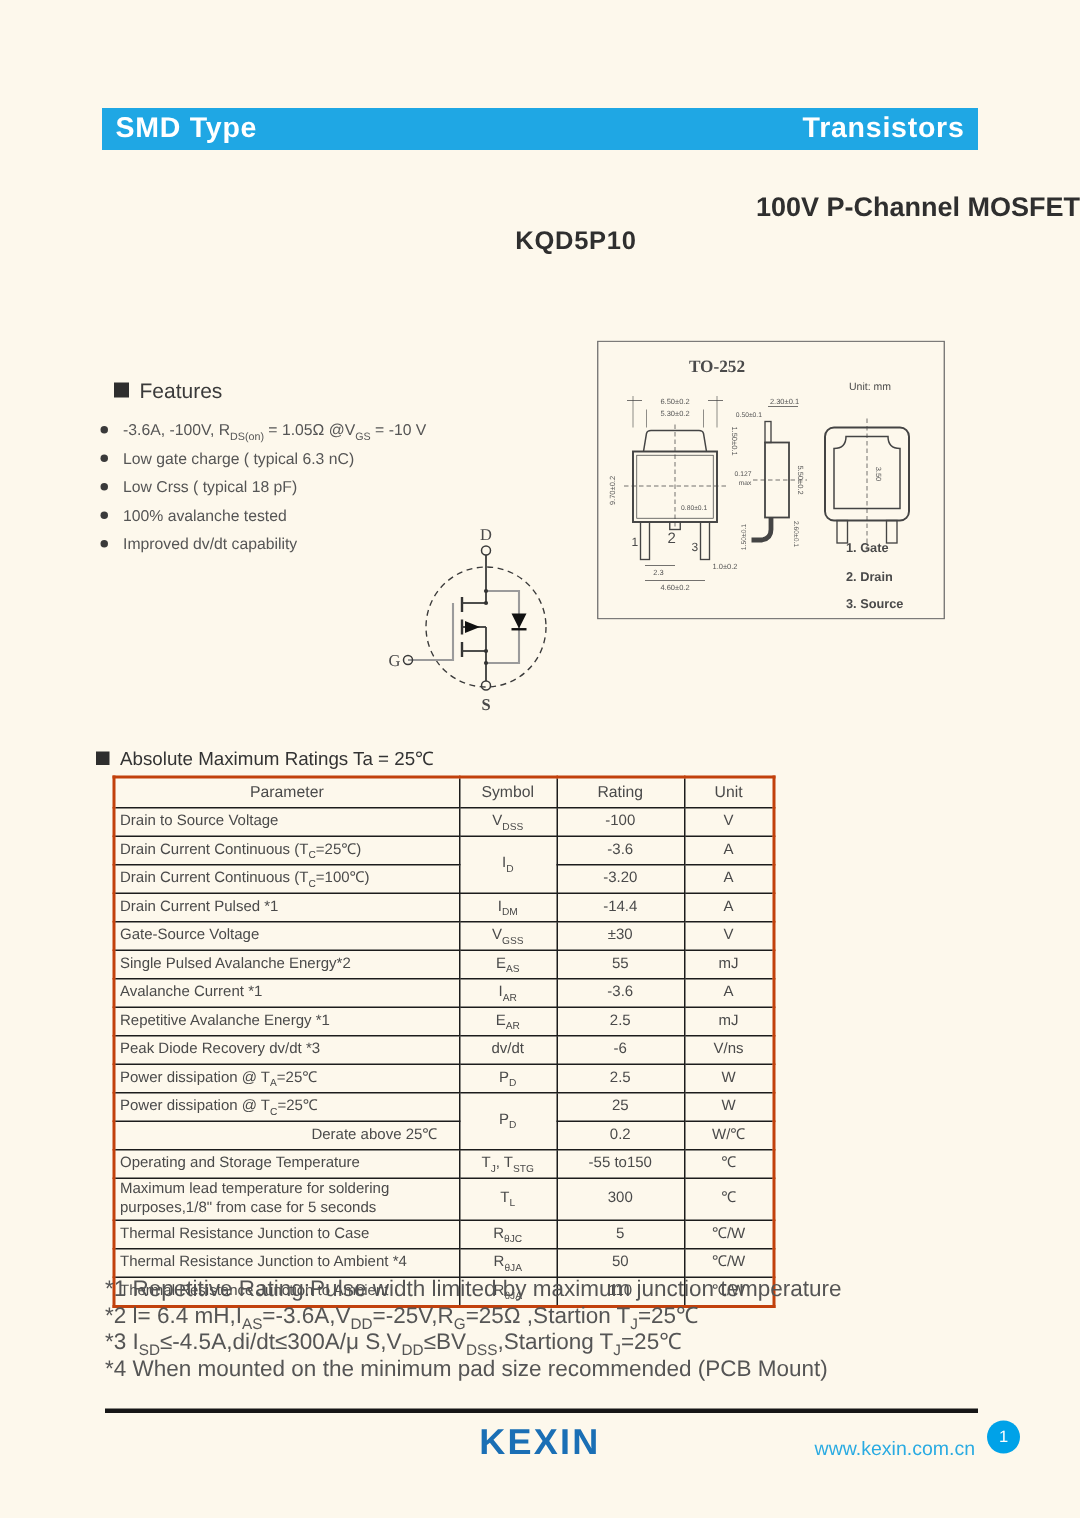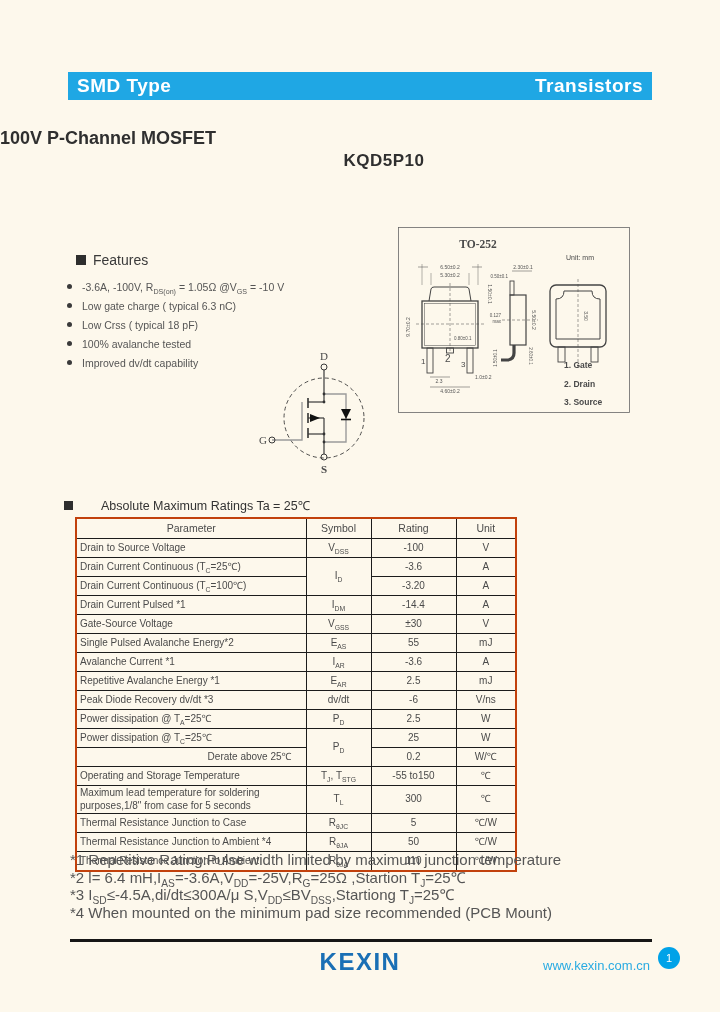--- a/index.html
+++ b/index.html
@@ -2,32 +2,32 @@
 <html style="--accent: #1fa7e4; --brand: #1a6fb5; --link: #2aabe2; --badge: #00a2e8;"><head>
 <meta charset="utf-8">
 <style>
   html,body{margin:0;padding:0;}
   body{
     width:720px;height:1012px;position:relative;
     background:#fdf8ec;
     font-family:"Liberation Sans", sans-serif;
     color:#4a4a4a;overflow:hidden;
   }
-  .abs{position:absolute;gap:21px;}
+  .abs{position:absolute;}
   sub{font-size:0.68em;line-height:0;}
   
   .header-bar{
     left:68px;top:72px;width:584px;height:28px;
     background:var(--accent,#1fa7e4);
     color:#ffffff;font-size:19px;font-weight:bold;
     display:flex;justify-content:space-between;align-items:center;
     padding:0 9px;box-sizing:border-box;letter-spacing:0.5px;
   }
   
-  .title1{left:0;right:0;top:128px;text-align:left;font-size:18px;font-weight:bold;color:#2f2f2f;}
+  .title1{left:0;right:0;top:128px;text-align:right;font-size:18px;font-weight:bold;color:#2f2f2f;}
   .title2{left:0;right:0;top:151px;text-align:center;font-size:17px;font-weight:bold;color:#2f2f2f;letter-spacing:0.5px;margin-left:48px;}
   
   .features{left:64px;top:252px;width:340px;}
   .features h3{margin:0 0 9px 12px;font-size:14px;font-weight:normal;color:#3a3a3a;display:flex;align-items:center;}
   .sq{display:inline-block;width:10px;height:10px;background:#2e2e2e;margin-right:7px;}
   .feat{display:flex;align-items:center;height:19px;font-size:10.5px;color:#555;}
   .bullet{display:inline-block;width:5px;height:5px;border-radius:50%;background:#3a3a3a;margin:0 10px 0 3px;flex:0 0 auto;}
   
   .ratings-head{left:64px;top:497px;font-size:12.5px;color:#333;display:flex;align-items:center;}
   .ratings-head .sq{width:9px;height:9px;}

